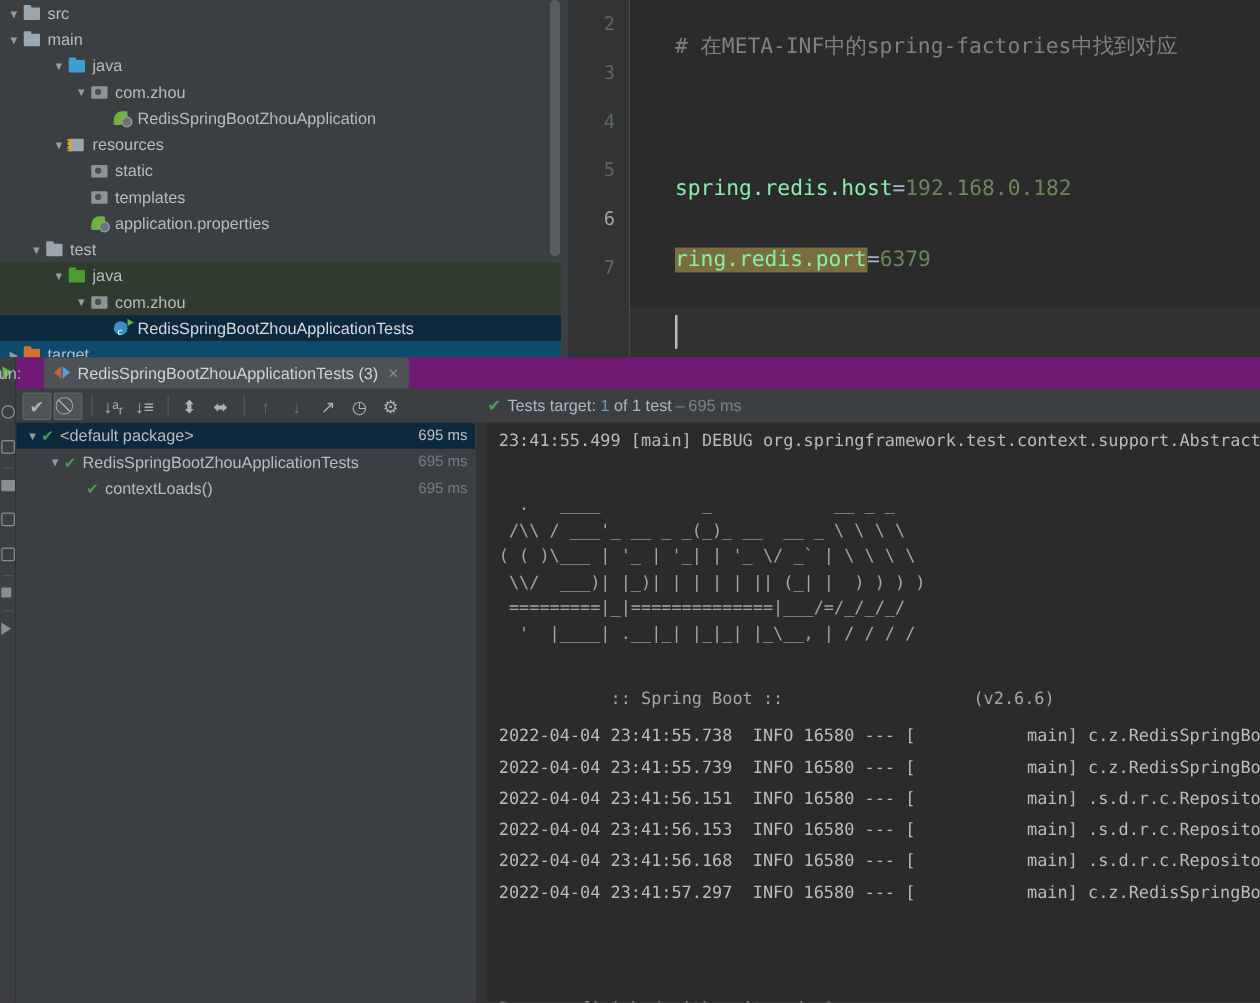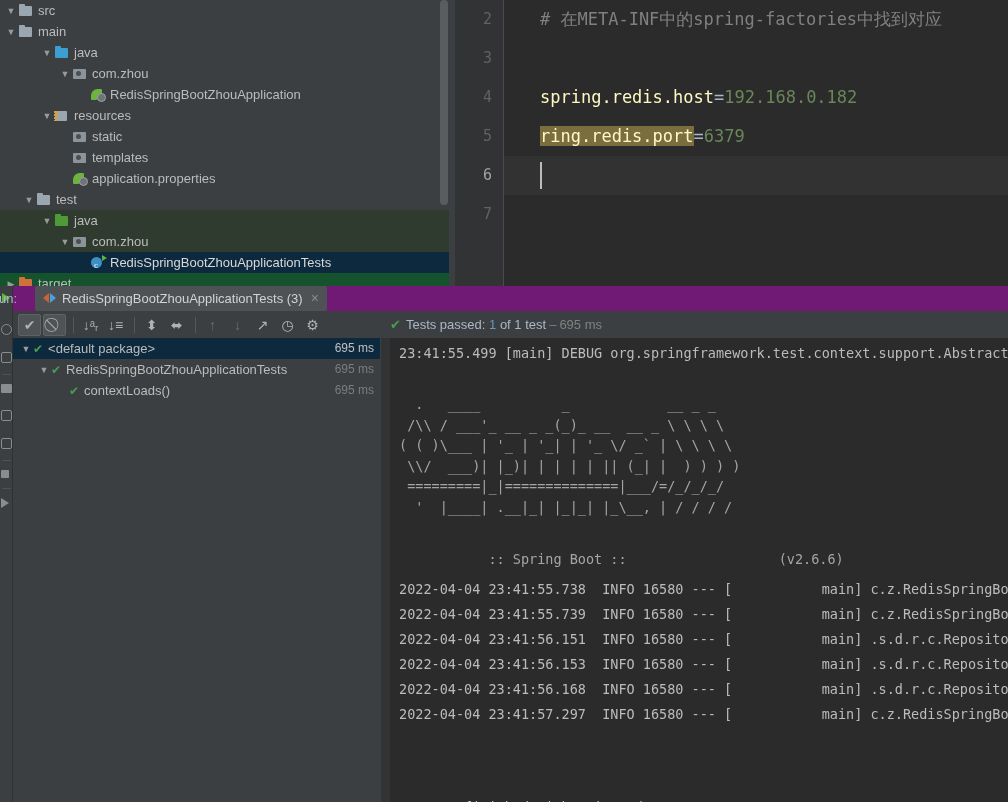--- a/index.html
+++ b/index.html
@@ -18,21 +18,21 @@
     position: absolute; left: 0; top: 0; width: 449px; height: 286px;
     background: #3c3f41; overflow: hidden;
   }
   .tree-row {
     position: relative; height: 21px; line-height: 21px;
     white-space: nowrap; font-size: 13px; color: #bbbbbb;
     padding-left: 4px;
   }
   .tree-row.greenzone { background: #2f3b2f; }
   .tree-row.selected  { background: #0d293e; color: #d8d8d8; }
-  .tree-row.targetrow { background: #14532d; }
+  .tree-row.targetrow { background: #0c4a6e; }
   .arrow {
     display: inline-block; width: 14px; text-align: center;
     color: #9a9a9a; font-size: 9px; vertical-align: middle;
   }
   .arrow.blank { color: transparent; }
   .ico {
     display: inline-block; width: 16px; height: 13px; vertical-align: -2px;
     margin-right: 4px; position: relative;
   }
   .ico.folder::before {
@@ -114,24 +114,25 @@
     position: absolute; left: 48px; top: 0; width: 1px; height: 286px;
     background: #4b4b4b;
   }
   #code {
     position: absolute; left: 49px; top: 0; right: 0; height: 286px;
     font-family: "DejaVu Sans Mono", monospace; font-size: 17px;
   }
   .cline {
     height: 39px; line-height: 39px; white-space: nowrap; padding-left: 36px;
     position: relative;
+    margin-top: 18px;
   }
   .cline.curline { background: #323232; }
   .ctext-comment { color: #808080; }
-  .ctext-key  { color: #fef9c3; }
+  .ctext-key  { color: #86efac; }
   .ctext-eq   { color: #a9b7c6; }
   .ctext-val  { color: #6a8759; }
   .hl { background: #7a6e3e; }
   .caret {
     position: absolute; left: 36px; top: 6px; width: 2px; height: 27px;
     background: #bbbbbb;
   }
 
   
   #runwin {
@@ -341,21 +342,21 @@
         <span class="tb-sep"></span>
         <span class="tb dim">↑</span>
         <span class="tb dim">↓</span>
         <span class="tb">↗</span>
         <span class="tb">◷</span>
         <span class="tb">⚙</span>
       </div>
 
     <div id="tb-passed">
       <span class="ck">✔</span>
-      <span class="passed-lbl">Tests passed:</span>
+      <span class="passed-lbl">Tests target:</span>
       <span>&nbsp;</span>
       <span class="passed-num">1</span>
       <span>&nbsp;</span>
       <span class="passed-lbl">of 1 test</span>
       <span class="passed-dash">–</span>
       <span class="passed-ms">695 ms</span>
     </div>
 
     <div id="testtree">
         <div class="trow sel" style="padding-left: 6px;"><span class="arrow">▼</span><span class="tick">✔</span><span>&lt;default package&gt;</span><span class="ms">695 ms</span></div>

